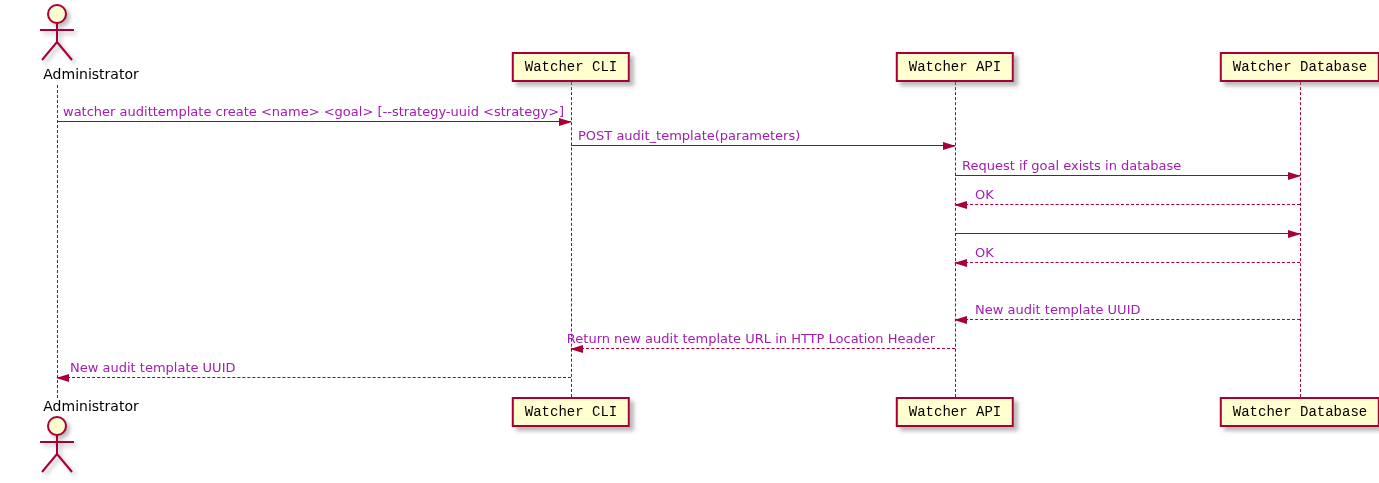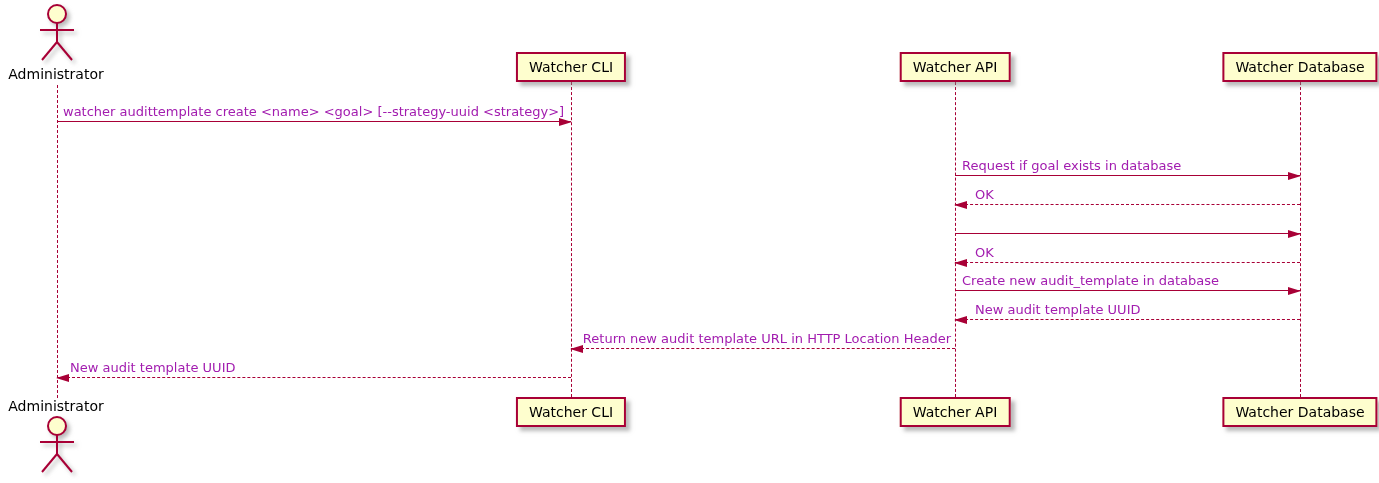--- a/index.html
+++ b/index.html
@@ -22,27 +22,29 @@
     background:#FEFECE;
     border:2px solid #A80036;
     height:30px;
     box-sizing:border-box;
     display:flex;align-items:center;justify-content:center;
     padding:0 11px;
     font-size:14px;
     white-space:nowrap;
     box-shadow:4px 4px 4px rgba(130,130,130,0.55);
     z-index:3;
+    font-family:Liberation Mono, monospace;
   }
   .actor-label{
     position:absolute;
     transform:translateX(-50%);
     font-size:14px;
     white-space:nowrap;
     z-index:3;
+    margin-left:35px;
   }
   .actor-svg{
     position:absolute;
     z-index:3;
     filter:drop-shadow(3px 3px 2px rgba(130,130,130,0.55));
   }
   .msg{
     position:absolute;
     height:22px;
     z-index:2;
@@ -98,20 +100,25 @@
   <div class="pbox" style="left:1300px;top:52px;">
     <span>Watcher Database</span>
   </div>
 
   <div class="msg" style="left:57px;top:100px;width:514px;">
     <span class="msg-label" style="left:6px;">watcher audittemplate create &lt;name&gt; &lt;goal&gt; [--strategy-uuid &lt;strategy&gt;]</span>
     <div class="msg-line solid"></div>
     <div class="arrow right"></div>
   </div>
 
+  <div class="msg" style="left:571px;top:124px;width:384px;">
+    <span class="msg-label" style="left:7px;">POST audit_template(parameters)</span>
+    <div class="msg-line solid"></div>
+    <div class="arrow right"></div>
+  </div>
 
   <div class="msg" style="left:955px;top:154px;width:345px;">
     <span class="msg-label" style="left:7px;">Request if goal exists in database</span>
     <div class="msg-line solid"></div>
     <div class="arrow right"></div>
   </div>
 
   <div class="msg" style="left:955px;top:183px;width:345px;">
     <span class="msg-label" style="left:20px;">OK</span>
     <div class="msg-line dashed"></div>
@@ -122,34 +129,29 @@
     <div class="msg-line solid"></div>
     <div class="arrow right"></div>
   </div>
 
   <div class="msg" style="left:955px;top:241px;width:345px;">
     <span class="msg-label" style="left:20px;">OK</span>
     <div class="msg-line dashed"></div>
     <div class="arrow left"></div>
   </div>
 
-  <div class="msg" style="left:955px;top:269px;width:345px;">
-    <span class="msg-label" style="left:7px;">Create new audit_template in database</span>
-    <div class="msg-line solid"></div>
-    <div class="arrow right"></div>
-  </div>
 
   <div class="msg" style="left:955px;top:298px;width:345px;">
     <span class="msg-label" style="left:20px;">New audit template UUID</span>
     <div class="msg-line dashed"></div>
     <div class="arrow left"></div>
   </div>
 
   <div class="msg" style="left:571px;top:327px;width:384px;">
-    <span class="msg-label" style="right:4px;">Return new audit template URL in HTTP Location Header</span>
+    <span class="msg-label" style="right:20px;">Return new audit template URL in HTTP Location Header</span>
     <div class="msg-line dashed"></div>
     <div class="arrow left"></div>
   </div>
 
   <div class="msg" style="left:57px;top:356px;width:514px;">
     <span class="msg-label" style="left:13px;">New audit template UUID</span>
     <div class="msg-line dashed"></div>
     <div class="arrow left"></div>
   </div>
 

